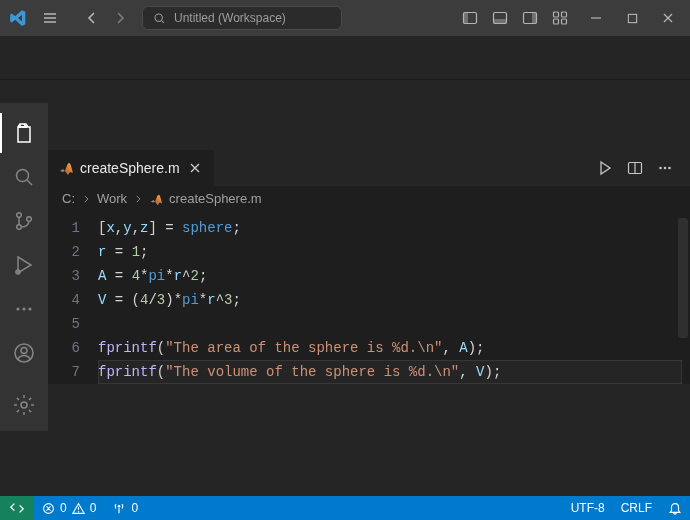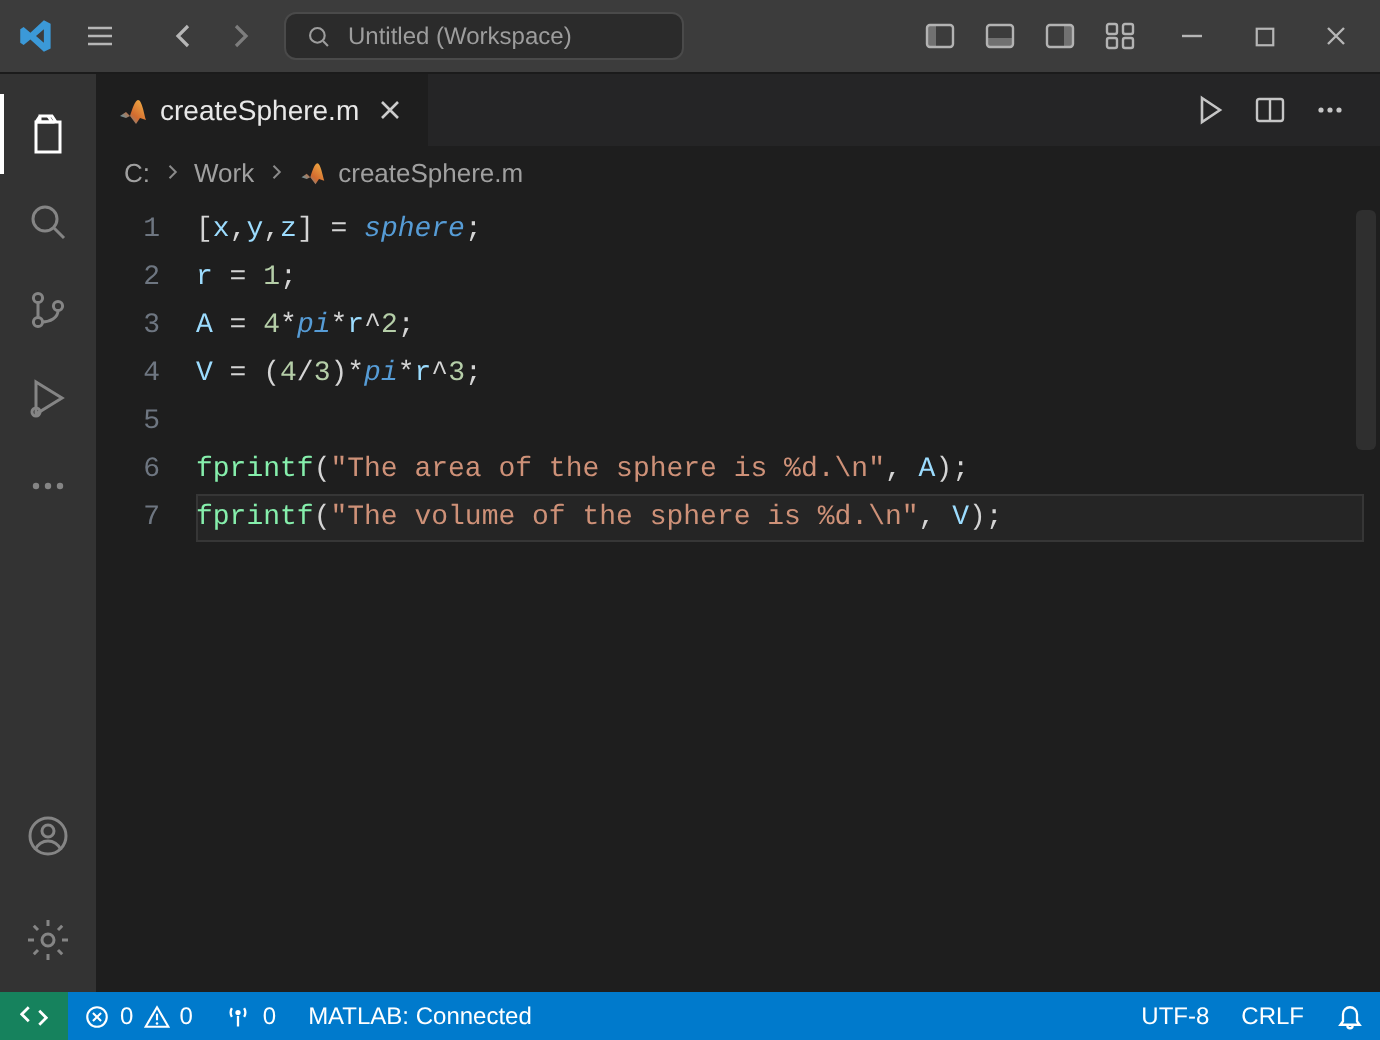--- a/index.html
+++ b/index.html
@@ -1,28 +1,28 @@
 <!DOCTYPE html>
 <html><head>
 <meta charset="utf-8">
 <style>
   * { box-sizing: border-box; margin: 0; padding: 0; }
   html, body { width: 690px; height: 520px; overflow: hidden; font-family: "Segoe UI", Arial, sans-serif; background: #1e1e1e; }
-  .app { display: flex; flex-direction: column; width: 690px; height: 520px; background: #252526; }
+  .app { display: flex; flex-direction: column; width: 690px; height: 520px; background: #252526; gap: 43px; }
   
   .titlebar { height: 36px; display: flex; align-items: center; background: #3c3c3c; color: #cccccc; padding: 0 4px; }
   .titlebar .logo { width: 20px; height: 20px; margin: 0 8px 0 4px; display: flex; align-items: center; justify-content: center; }
   .titlebar .menu-icon, .titlebar .nav-btn, .titlebar .layout-btn, .titlebar .win-btn { width: 28px; height: 28px; display: flex; align-items: center; justify-content: center; color: #cccccc; opacity: 0.85; border-radius: 4px; }
   .titlebar .win-btn { width: 36px; height: 36px; border-radius: 0; }
   .search-box { flex: 0 0 auto; display: flex; align-items: center; gap: 8px; background: #2b2b2b; border: 1px solid #4a4a4a; border-radius: 6px; height: 24px; padding: 0 10px; color: #9d9d9d; font-size: 12px; margin: 0 8px; min-width: 200px; }
   .flex-spacer { flex: 1 1 auto; }
   .layout-cluster { display: flex; gap: 2px; margin-right: 4px; }
   .win-cluster { display: flex; }
   
-  .body { flex: 1 1 auto; display: flex; min-height: 0; background: #252526; border-top: 1px solid #1b1b1b; }
+  .body { flex: 1 1 auto; display: flex; min-height: 0; background: #252526; border-top: 1px solid #1b1b1b; align-items: center; }
   .activitybar { width: 48px; background: #333333; display: flex; flex-direction: column; align-items: center; padding-top: 8px; }
   .activitybar .act { width: 48px; height: 44px; display: flex; align-items: center; justify-content: center; color: #858585; position: relative; }
   .activitybar .act.active { color: #ffffff; }
   .activitybar .act.active::before { content: ""; position: absolute; left: 0; top: 2px; bottom: 2px; width: 2px; background: #ffffff; }
   .activitybar .bottom { margin-top: auto; margin-bottom: 8px; }
   
   .editor { flex: 1 1 auto; display: flex; flex-direction: column; background: #1e1e1e; min-width: 0; }
   .tabbar { height: 36px; display: flex; align-items: stretch; background: #252526; padding-right: 6px; }
   .tab { display: flex; align-items: center; gap: 6px; padding: 0 10px; background: #1e1e1e; color: #e8e8e8; font-size: 14px; border-right: 1px solid #252526; }
   .tab .tab-icon { width: 16px; height: 16px; display: flex; align-items: center; justify-content: center; }
@@ -32,25 +32,25 @@
   
   .breadcrumb { height: 26px; display: flex; align-items: center; gap: 6px; padding: 0 14px; color: #a0a0a0; font-size: 13px; background: #1e1e1e; }
   .breadcrumb .sep { color: #7a7a7a; }
   .breadcrumb .file-icon { width: 14px; height: 14px; display: flex; align-items: center; justify-content: center; }
   
   .code-scroll { flex: 1 1 auto; display: flex; position: relative; background: #1e1e1e; }
   .gutter { width: 44px; text-align: right; padding: 4px 12px 0 0; color: #6e7681; font-family: Consolas, "Courier New", monospace; font-size: 14px; line-height: 24px; user-select: none; }
   .code { flex: 1 1 auto; padding: 4px 0 0 6px; font-family: Consolas, "Courier New", monospace; font-size: 14px; line-height: 24px; white-space: pre; color: #d4d4d4; position: relative; }
   .code .line { height: 24px; display: flex; align-items: center; }
   .code .line.current { background: rgba(255,255,255,0.035); box-shadow: inset 0 0 0 1px rgba(255,255,255,0.08); margin-right: 8px; }
-  .tok-kw { color: #569cd6; font-style: italic; }
+  .tok-kw { color: #569cd6; }
   .tok-id { color: #9cdcfe; }
   .tok-p  { color: #d4d4d4; }
   .tok-num{ color: #b5cea8; }
-  .tok-fn { color: #86efac; }
+  .tok-fn { color: #c4b5fd; }
   .tok-str{ color: #ce9178; }
   .scrollbar { position: absolute; right: 2px; top: 6px; width: 10px; height: 120px; background: #3a3a3a; border-radius: 3px; opacity: 0.6; }
   
   .statusbar { height: 24px; display: flex; align-items: stretch; background: #007acc; color: #ffffff; font-size: 12px; }
   .statusbar .remote { width: 34px; background: #16825d; display: flex; align-items: center; justify-content: center; }
   .statusbar .sec { display: flex; align-items: center; gap: 5px; padding: 0 8px; }
   .statusbar .grow { flex: 1 1 auto; }
   svg { display: block; }
 </style>
 </head>
@@ -285,23 +285,20 @@
         </svg>
       <span>0</span>
     </div>
     <div class="sec">
       <svg width="14" height="14" viewBox="0 0 16 16">
           <circle cx="8" cy="6" r="1.5" fill="#ffffff"></circle>
           <path fill="none" stroke="#ffffff" stroke-width="1.3" d="M4.5 3.5a5 5 0 000 5M11.5 3.5a5 5 0 010 5M8 8v6"></path>
         </svg>
       <span>0</span>
     </div>
-    <div class="sec">
-      <span>MATLAB: Connected</span>
-    </div>
     <div class="grow"></div>
     <div class="sec">
       <span>UTF-8</span>
     </div>
     <div class="sec">
       <span>CRLF</span>
     </div>
     <div class="sec">
       <svg width="14" height="14" viewBox="0 0 16 16">
           <path fill="none" stroke="#ffffff" stroke-width="1.3" d="M4 11V7a4 4 0 118 0v4l1.5 2h-11zM6.5 13.5a1.5 1.5 0 003 0"></path>

